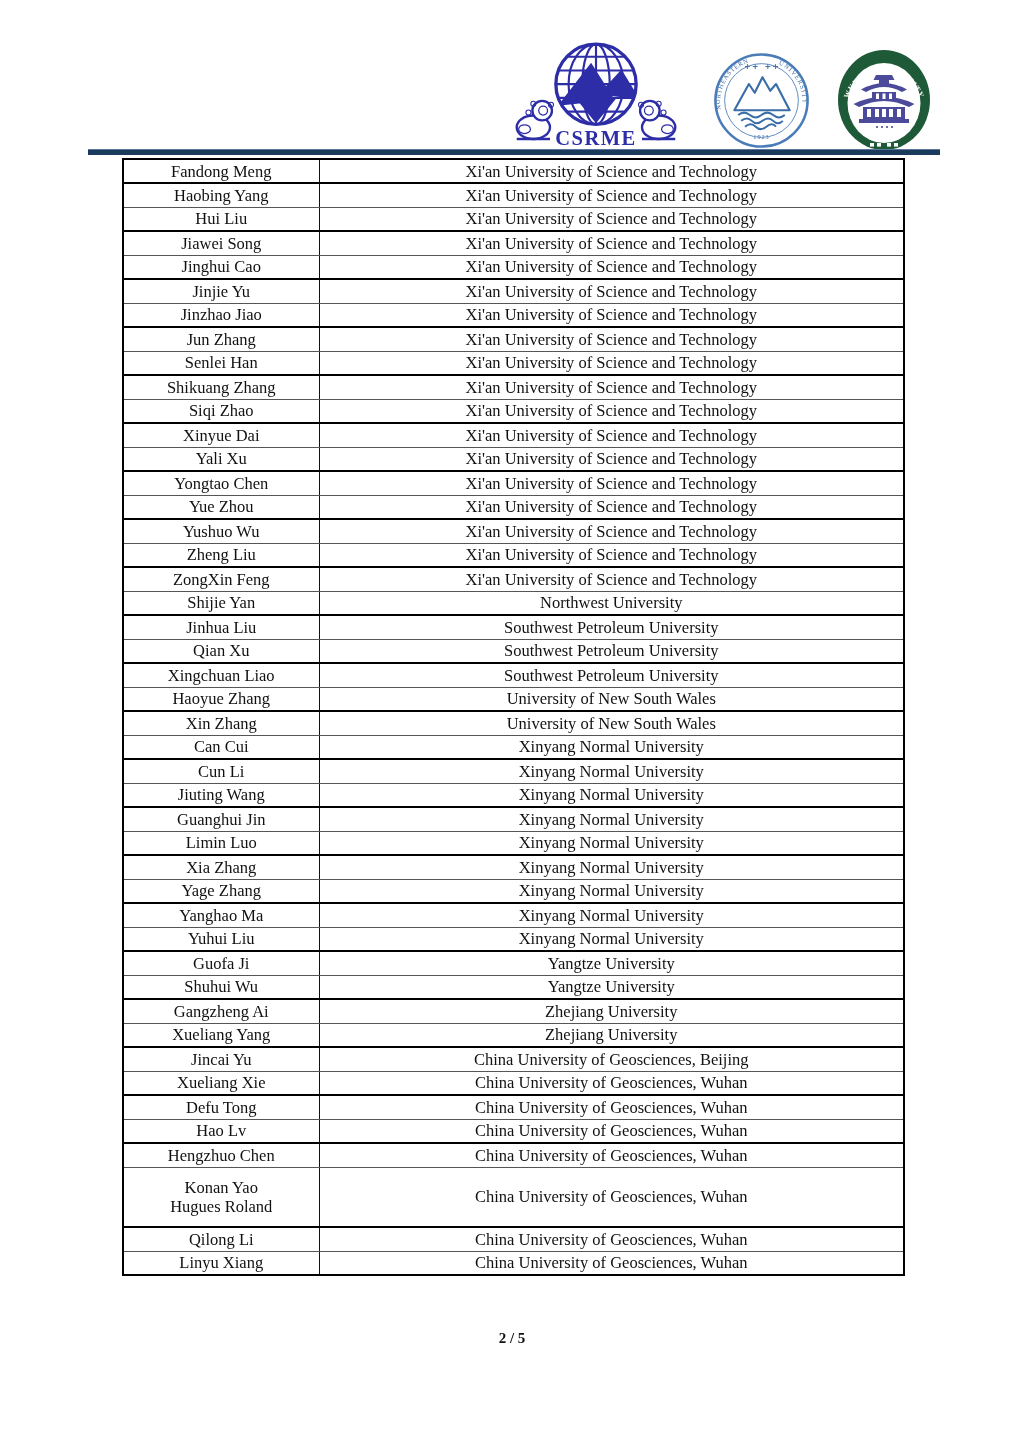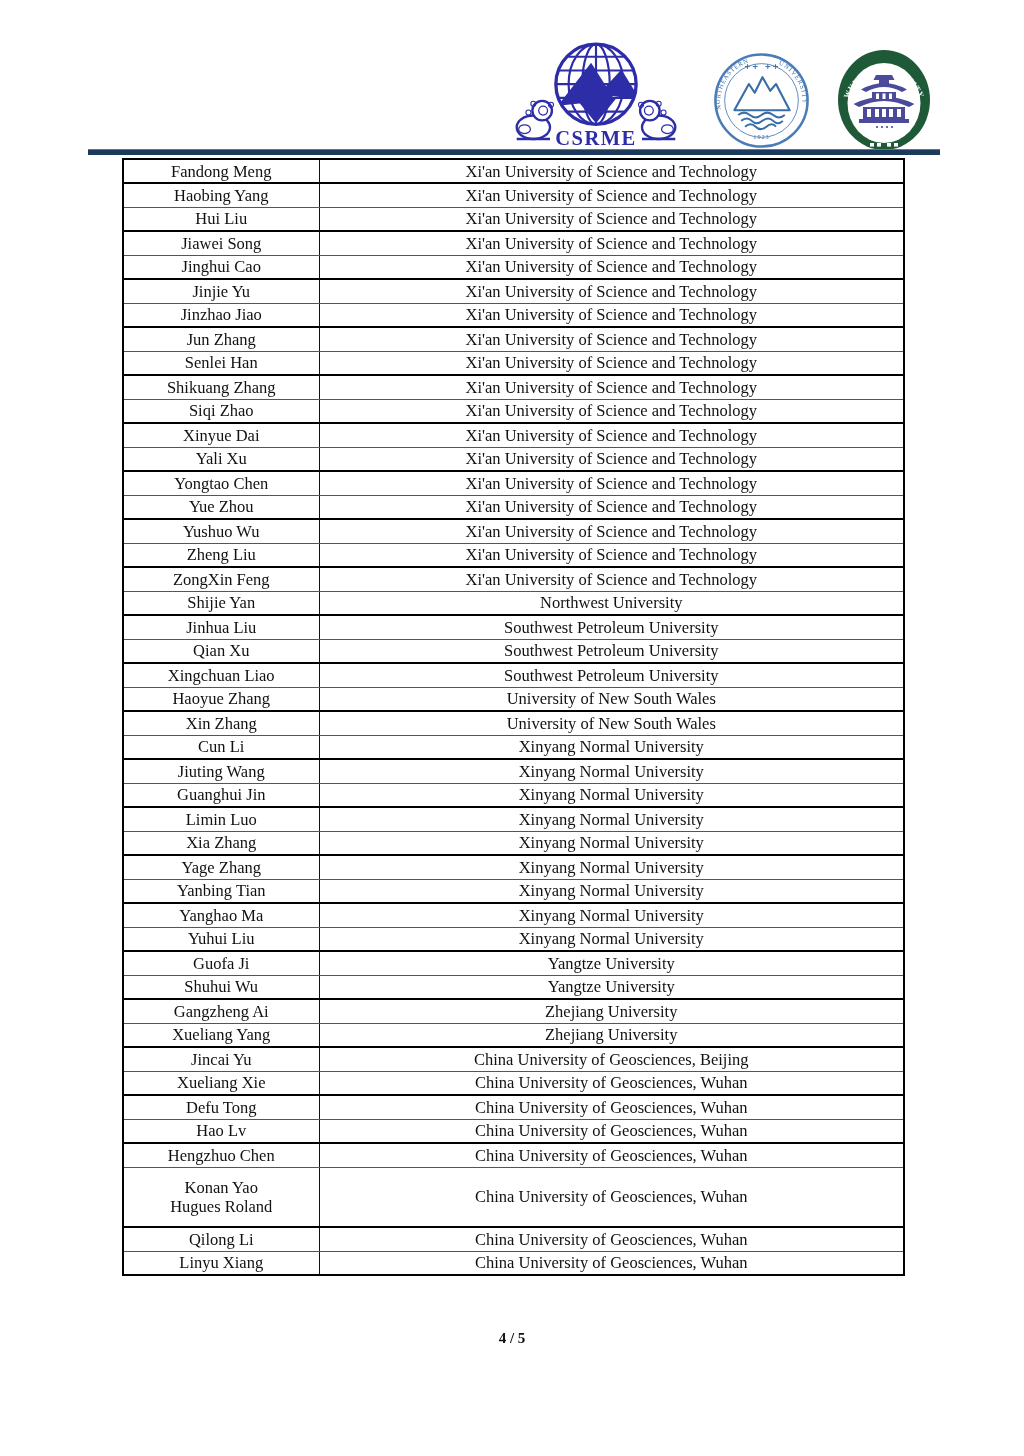--- a/index.html
+++ b/index.html
@@ -288,20 +288,24 @@
         </tr>
         <tr>
           <td>Haoyue Zhang</td>
           <td>University of New South Wales</td>
         </tr>
         <tr>
           <td>Xin Zhang</td>
           <td>University of New South Wales</td>
         </tr>
         <tr>
+          <td>Can Cui</td>
+          <td>Xinyang Normal University</td>
+        </tr>
+        <tr>
           <td>Cun Li</td>
           <td>Xinyang Normal University</td>
         </tr>
         <tr>
           <td>Jiuting Wang</td>
           <td>Xinyang Normal University</td>
         </tr>
         <tr>
           <td>Guanghui Jin</td>
           <td>Xinyang Normal University</td>
@@ -309,24 +313,20 @@
         <tr>
           <td>Limin Luo</td>
           <td>Xinyang Normal University</td>
         </tr>
         <tr>
           <td>Xia Zhang</td>
           <td>Xinyang Normal University</td>
         </tr>
         <tr>
           <td>Yage Zhang</td>
-          <td>Xinyang Normal University</td>
-        </tr>
-        <tr>
-          <td>Yanbing Tian</td>
           <td>Xinyang Normal University</td>
         </tr>
         <tr>
           <td>Yanghao Ma</td>
           <td>Xinyang Normal University</td>
         </tr>
         <tr>
           <td>Yuhui Liu</td>
           <td>Xinyang Normal University</td>
         </tr>
@@ -375,15 +375,15 @@
           <td>Qilong Li</td>
           <td>China University of Geosciences, Wuhan</td>
         </tr>
         <tr>
           <td>Linyu Xiang</td>
           <td>China University of Geosciences, Wuhan</td>
         </tr>
       </tbody>
   </table>
 
-  <div class="footer">4 / 5</div>
+  <div class="footer">2 / 5</div>
 
 </div>
 
 </body></html>

